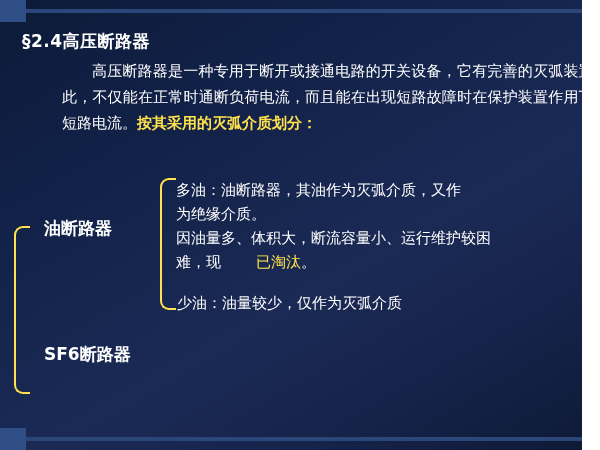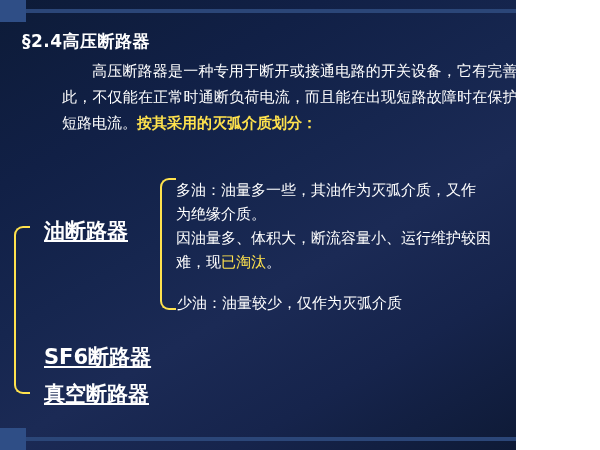--- a/index.html
+++ b/index.html
@@ -7,21 +7,21 @@
     padding: 0;
   }
   body {
     width: 600px;
     height: 450px;
     overflow: hidden;
     font-family: "DejaVu Sans", "Liberation Sans", sans-serif;
   }
   .slide {
     position: relative;
-    width: 516px;
+    width: 582px;
     height: 450px;
     background: linear-gradient(150deg, #0d1b38 0%, #112046 25%, #16264f 45%, #1b2a55 60%, #16244c 78%, #0e1a36 100%);
     overflow: hidden;
   }
   
   .corner {
     position: absolute;
     width: 26px;
     height: 22px;
     background: #2f4e86;
@@ -69,25 +69,24 @@
     top: 226px;
     width: 14px;
     height: 164px;
     border-left: 2px solid #ffe24d;
     border-top: 2px solid #ffe24d;
     border-bottom: 2px solid #ffe24d;
     border-radius: 9px 0 0 9px;
   }
   .cat {
     position: absolute;
-    font-size: 21px;
+    font-size: 17px;
     font-weight: bold;
     color: #ffffff;
     white-space: nowrap;
-    text-decoration: underline;
   }
   .cat-oil { left: 44px; top: 217px; }
   .cat-sf6 { left: 44px; top: 343px; }
   .cat-vac { left: 44px; top: 380px; }
 
   
   .brace-inner {
     position: absolute;
     left: 160px;
     top: 178px;
@@ -109,20 +108,21 @@
     top: 178px;
     width: 408px;
   }
   .sub-less {
     left: 177px;
     top: 291px;
     width: 408px;
   }
   .sub .hl {
     color: #ffe24d;
+    padding-left: 35px;
   }
   .indent-block { display: block; }
 </style>
 </head>
 <body>
 
 <div class="slide">
 
   <div class="corner tl"></div>
   <div class="corner bl"></div>
@@ -130,26 +130,25 @@
   <div class="corner-line bottom"></div>
 
   <div class="title">§2.4高压断路器</div>
 
   <div class="para"><span>高压断路器是一种专用于断开或接通电路的开关设备，它有完善的灭弧装置，因此，不仅能在正常时通断负荷电流，而且能在出现短路故障时在保护装置作用下切断短路电流。</span><span class="hl">按其采用的灭弧介质划分：</span></div>
 
   <div class="brace-outer"></div>
 
   <div class="cat cat-oil">油断路器</div>
   <div class="cat cat-sf6">SF6断路器</div>
-  <div class="cat cat-vac">真空断路器</div>
 
   <div class="brace-inner"></div>
 
   <div class="sub sub-many">
-    <span class="indent-block">多油：油量多一些，其油作为灭弧介质，又作</span>
+    <span class="indent-block">多油：油断路器，其油作为灭弧介质，又作</span>
     <span class="indent-block">为绝缘介质。</span>
     <span class="indent-block">因油量多、体积大，断流容量小、运行维护较困</span>
     <span class="indent-block"><span>难，现</span><span class="hl">已淘汰</span><span>。</span></span>
   </div>
 
   <div class="sub sub-less">
     <span class="indent-block">少油：油量较少，仅作为灭弧介质</span>
   </div>
 
 </div>

